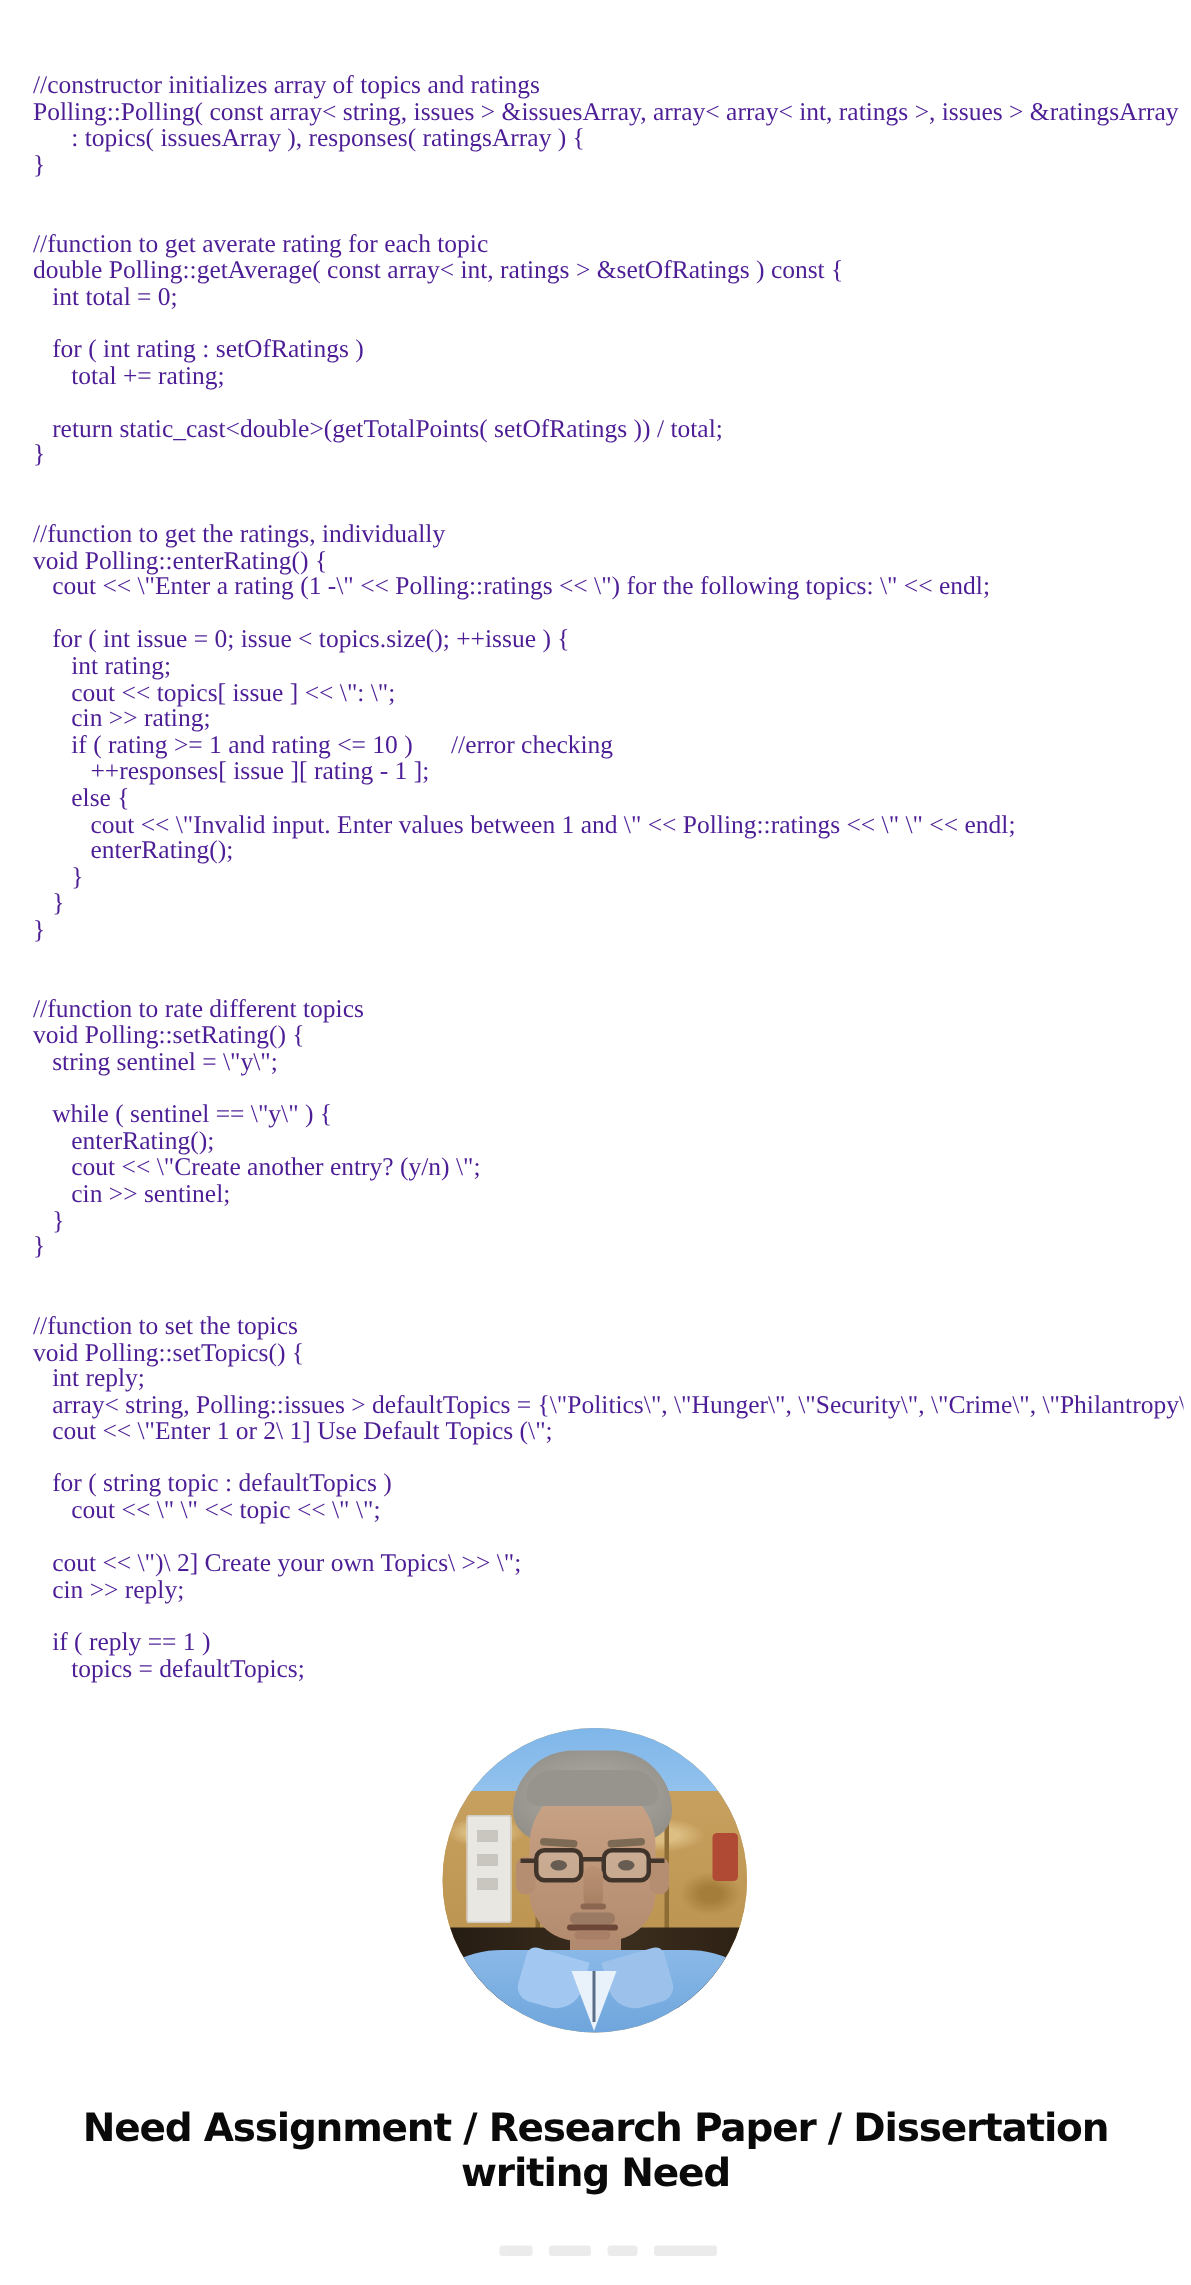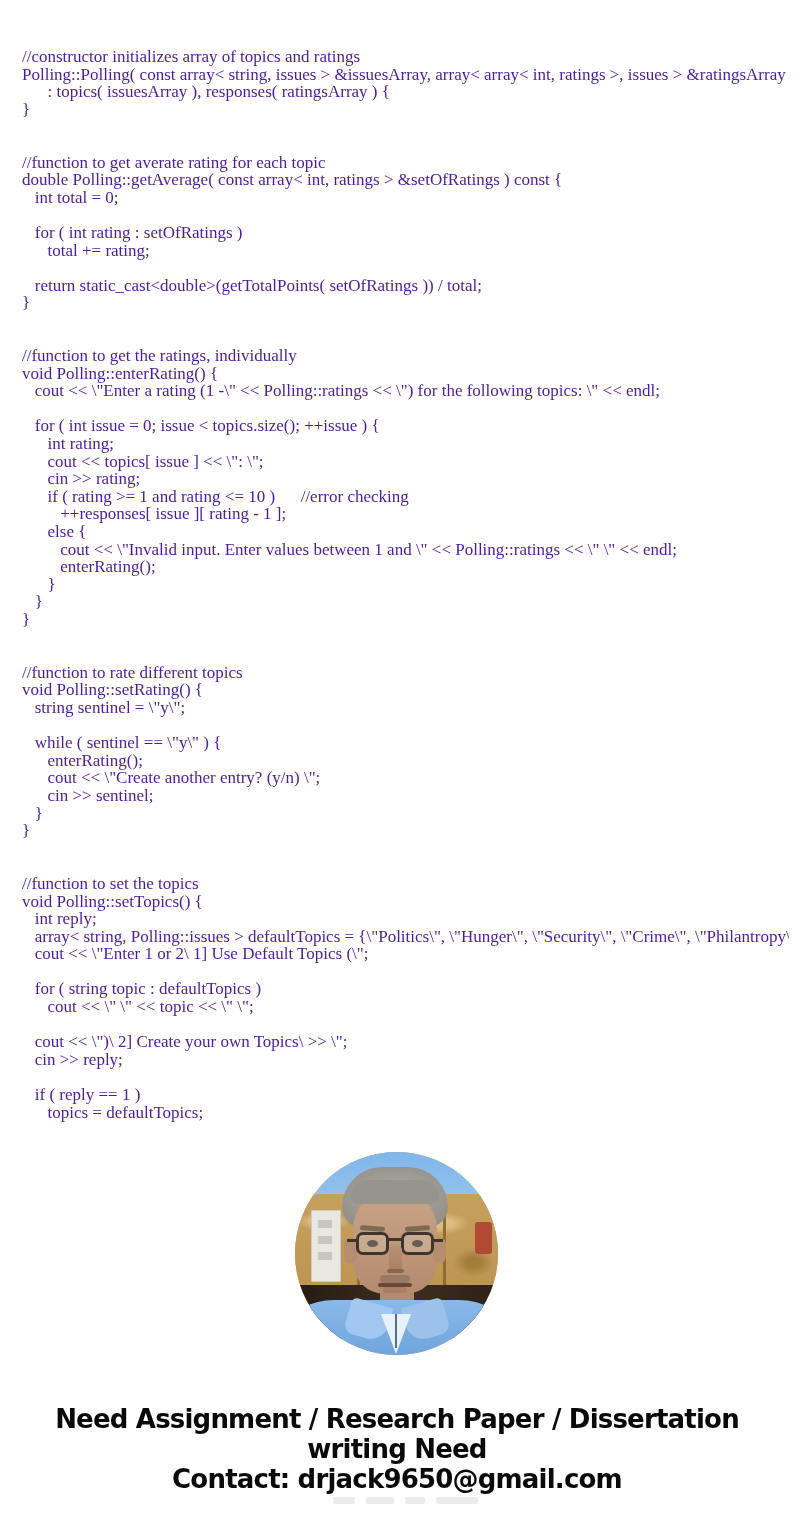--- a/index.html
+++ b/index.html
@@ -228,21 +228,20 @@
     <div class="ph-nose"></div>
     <div class="ph-nostril"></div>
     <div class="ph-must"></div>
     <div class="ph-mouth"></div>
     <div class="ph-lip"></div>
   </div>
 
   <div class="footer">
     <div>Need Assignment / Research Paper / Dissertation</div>
     <div>writing Need</div>
-    <div>Contact: drjack9650@gmail.com</div>
   </div>
 
   <div class="watermark">
     <span></span>
       <span></span>
       <span></span>
       <span></span>
   </div>
 
 </div>

